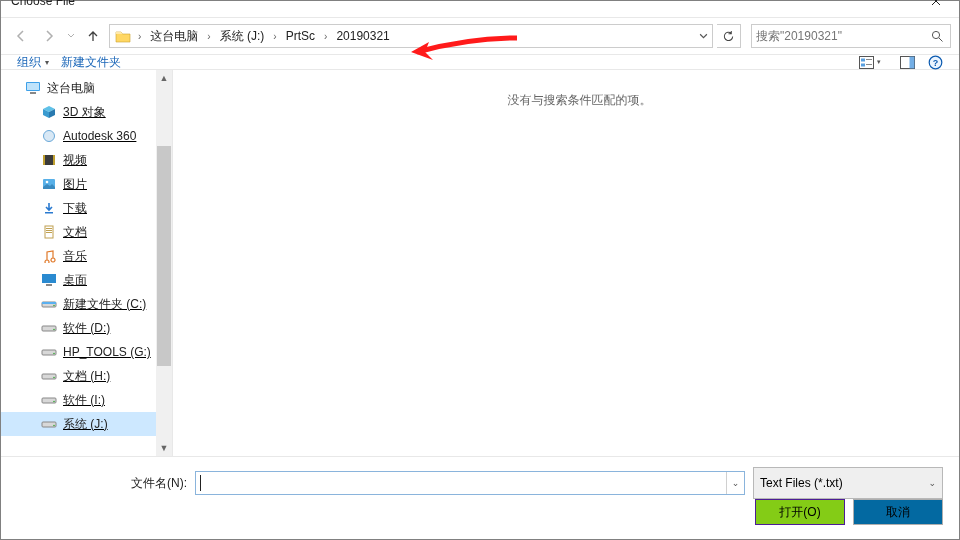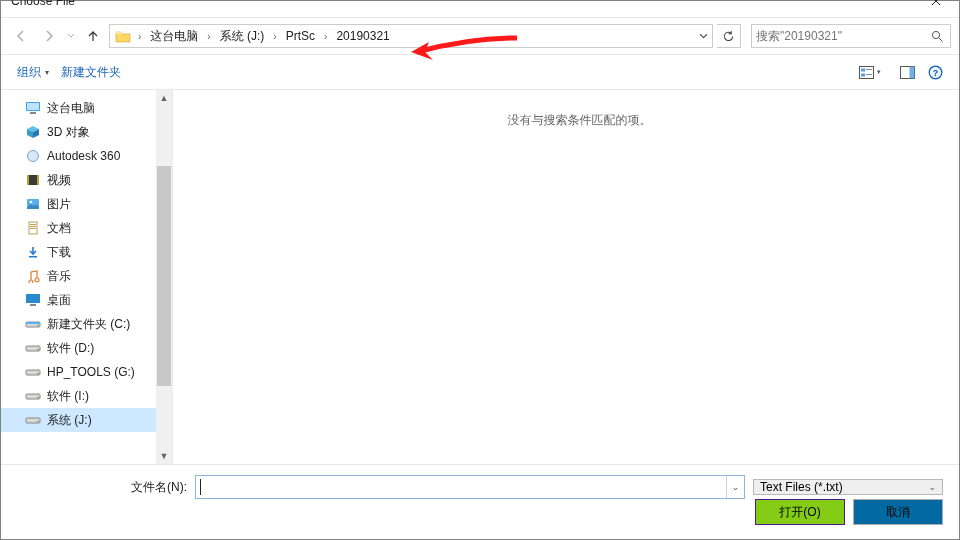--- a/index.html
+++ b/index.html
@@ -22,36 +22,36 @@
   .crumb { display: flex; align-items: center; height: 22px; }
   .crumb-label { padding: 0 6px; font-size: 12px; color: #222; }
   .crumb-sep { color: #666; font-size: 10px; padding: 0 3px; }
   .addr-dd { width: 18px; height: 22px; display: flex; align-items: center; justify-content: center; color: #555; border-left: 1px solid transparent; }
   .addr-refresh { width: 24px; height: 24px; border: 1px solid #ccc; border-left: none; display: flex; align-items: center; justify-content: center; color: #444; margin-right: 6px; }
   .search { width: 200px; height: 24px; border: 1px solid #ccc; display: flex; align-items: center; padding: 0 4px; }
   .search input { border: none; outline: none; flex: 1; font-size: 12px; color: #666; background: transparent; }
   .search .sicon { color: #555; width: 18px; display:flex; justify-content:center;}
 
   
-  .toolbar { height: 36px; border-top: 1px solid #e8e8e8; border-bottom: 1px solid #e8e8e8; display: flex; align-items: center; padding: 0 10px; background: #fff; }
+  .toolbar { height: 16px; border-top: 1px solid #e8e8e8; border-bottom: 1px solid #e8e8e8; display: flex; align-items: center; padding: 0 10px; background: #fff; }
   .toolbar .tbtn { font-size: 12px; color: #1a66b8; display: flex; align-items: center; padding: 4px 6px; gap: 4px; }
   .toolbar .tbtn .dd { font-size: 8px; color: #555; }
   .toolbar .spacer { flex: 1; }
   .toolbar .icon-btn { width: 28px; height: 24px; display: flex; align-items: center; justify-content: center; color: #444; }
   .toolbar .icon-btn.split { width: 38px; justify-content: flex-start; padding-left:4px; }
   .toolbar .icon-btn .mini-dd { font-size: 7px; margin-left: 3px; color:#555;}
   .toolbar .help svg circle { stroke:#0b5ab0; }
   .toolbar .help { color:#0b5ab0; }
 
   
   .body { flex: 1; display: flex; overflow: hidden; }
   .sidebar { width: 172px; border-right: 1px solid #e8e8e8; position: relative; display:flex; }
   .tree { flex:1; padding: 6px 0; font-size: 12px; overflow:hidden; }
   .tree-item { display: flex; align-items: center; height: 24px; padding-left: 24px; gap: 6px; white-space: nowrap; }
-  .tree-item.child { padding-left: 24px; }
+  .tree-item.child { padding-left: 40px; text-decoration: underline; }
   .tree-item .ticon { width: 16px; height: 16px; display:flex; align-items:center; justify-content:center; }
   .tree-item .tlabel { color: #222; }
   .tree-item.selected { background: #cde8ff; }
   .vscroll { width: 16px; background: #f0f0f0; display: flex; flex-direction: column; }
   .vscroll .arrow { height: 16px; display:flex; align-items:center; justify-content:center; color:#666; font-size:9px; }
   .vscroll .track { flex:1; position:relative; }
   .vscroll .thumb { position:absolute; top:60px; left:1px; right:1px; height:220px; background:#c8c8c8; }
 
   .main { flex: 1; display: flex; flex-direction: column; position: relative; margin-left: 27px; }
   .empty-msg { text-align: center; font-size: 12px; color: #666; padding-top: 22px; }
@@ -59,21 +59,21 @@
   
   .red-arrow { position: absolute; top: 33px; left: 408px; width: 110px; height: 34px; pointer-events: none; }
 
   
   .bottom { border-top: 1px solid #e8e8e8; padding: 10px 16px 14px 16px; background:#fff; }
   .row1 { display: flex; align-items: center; gap: 8px; }
   .fn-label { font-size: 12px; width: 170px; text-align: right; color:#222;}
   .fn-input { flex: 1; height: 24px; border: 1px solid #8ab4dc; position: relative; }
   .fn-input .caret { position:absolute; left:4px; top:3px; width:1px; height:16px; background:#222;}
   .fn-input .dd { position:absolute; right:0; top:0; width:18px; height:22px; border-left:1px solid #d0d0d0; display:flex; align-items:center; justify-content:center; font-size:9px; color:#555; }
-  .filter { width: 190px; height: 16px; border: 1px solid #b8b8b8; display: flex; align-items: center; padding: 0 6px; font-size: 12px; background:#efefef; justify-content:space-between;}
+  .filter { width: 190px; height: 32px; border: 1px solid #b8b8b8; display: flex; align-items: center; padding: 0 6px; font-size: 12px; background:#efefef; justify-content:space-between;}
   .filter .dd { font-size: 9px; color:#555;}
   .row2 { display: flex; justify-content: flex-end; gap: 8px; }
   .btn { min-width: 90px; height: 26px; border: 1px solid #aeaeae; background: #0369a1; font-size: 12px; display: flex; align-items: center; justify-content: center; }
   .btn.primary { border: 1px solid #4c1d95; background:#84cc16; }
 </style>
 </head>
 <body>
 
 <div class="window">
 
@@ -236,40 +236,40 @@
                 <rect x="1" y="2" width="12" height="10" fill="#58b0e8" rx="1"></rect>
                 <circle cx="5" cy="5" r="1.3" fill="#fff"></circle>
                 <path d="M1 10 l4 -3 l3 2 l2 -2 l3 3 v2 h-12 z" fill="#3a8ac0"></path>
               </svg>
             </span>
             <span class="tlabel">图片</span>
           </div>
         <div class="tree-item child">
             <span class="ticon">
               <svg width="14" height="14" viewBox="0 0 14 14">
+                <path d="M7 2 v6 M4 6 l3 3 l3 -3" stroke="#2a7ad0" stroke-width="1.6" fill="none"></path>
+                <rect x="3" y="11" width="8" height="1.5" fill="#2a7ad0"></rect>
+              </svg>
+            </span>
+            <span class="tlabel">下载</span>
+          </div>
+        <div class="tree-item child">
+            <span class="ticon">
+              <svg width="14" height="14" viewBox="0 0 14 14">
                 <rect x="3" y="1" width="8" height="12" fill="#fff" stroke="#c0a050"></rect>
                 <rect x="4" y="3" width="6" height="1" fill="#c0a050"></rect>
                 <rect x="4" y="5" width="6" height="1" fill="#c0a050"></rect>
                 <rect x="4" y="7" width="6" height="1" fill="#c0a050"></rect>
               </svg>
             </span>
             <span class="tlabel">文档</span>
           </div>
         <div class="tree-item child">
             <span class="ticon">
               <svg width="14" height="14" viewBox="0 0 14 14">
-                <path d="M7 2 v6 M4 6 l3 3 l3 -3" stroke="#2a7ad0" stroke-width="1.6" fill="none"></path>
-                <rect x="3" y="11" width="8" height="1.5" fill="#2a7ad0"></rect>
-              </svg>
-            </span>
-            <span class="tlabel">下载</span>
-          </div>
-        <div class="tree-item child">
-            <span class="ticon">
-              <svg width="14" height="14" viewBox="0 0 14 14">
                 <path d="M5 11 a2 2 0 1 0 0.01 0 M5 11 V3 l6 -1 v7 a2 2 0 1 0 0.01 0" stroke="#e07828" stroke-width="1.2" fill="none"></path>
               </svg>
             </span>
             <span class="tlabel">音乐</span>
           </div>
         <div class="tree-item child">
             <span class="ticon">
               <svg width="16" height="14" viewBox="0 0 16 14">
                 <rect x="1" y="1" width="14" height="9" fill="#2a8ad0"></rect>
                 <rect x="5" y="11" width="6" height="2" fill="#888"></rect>
@@ -297,20 +297,29 @@
             <span class="tlabel">软件 (D:)</span>
           </div>
         <div class="tree-item child">
             <span class="ticon">
               <svg width="16" height="12" viewBox="0 0 16 12">
                 <rect x="1" y="4" width="14" height="5" rx="1" fill="#d8d8d8" stroke="#888"></rect>
                 <circle cx="13" cy="7.5" r="0.8" fill="#3a3"></circle>
               </svg>
             </span>
             <span class="tlabel">HP_TOOLS (G:)</span>
+          </div>
+        <div class="tree-item child">
+            <span class="ticon">
+              <svg width="16" height="12" viewBox="0 0 16 12">
+                <rect x="1" y="4" width="14" height="5" rx="1" fill="#d8d8d8" stroke="#888"></rect>
+                <circle cx="13" cy="7.5" r="0.8" fill="#3a3"></circle>
+              </svg>
+            </span>
+            <span class="tlabel">文档 (H:)</span>
           </div>
         <div class="tree-item child">
             <span class="ticon">
               <svg width="16" height="12" viewBox="0 0 16 12">
                 <rect x="1" y="4" width="14" height="5" rx="1" fill="#d8d8d8" stroke="#888"></rect>
                 <circle cx="13" cy="7.5" r="0.8" fill="#3a3"></circle>
               </svg>
             </span>
             <span class="tlabel">软件 (I:)</span>
           </div>

